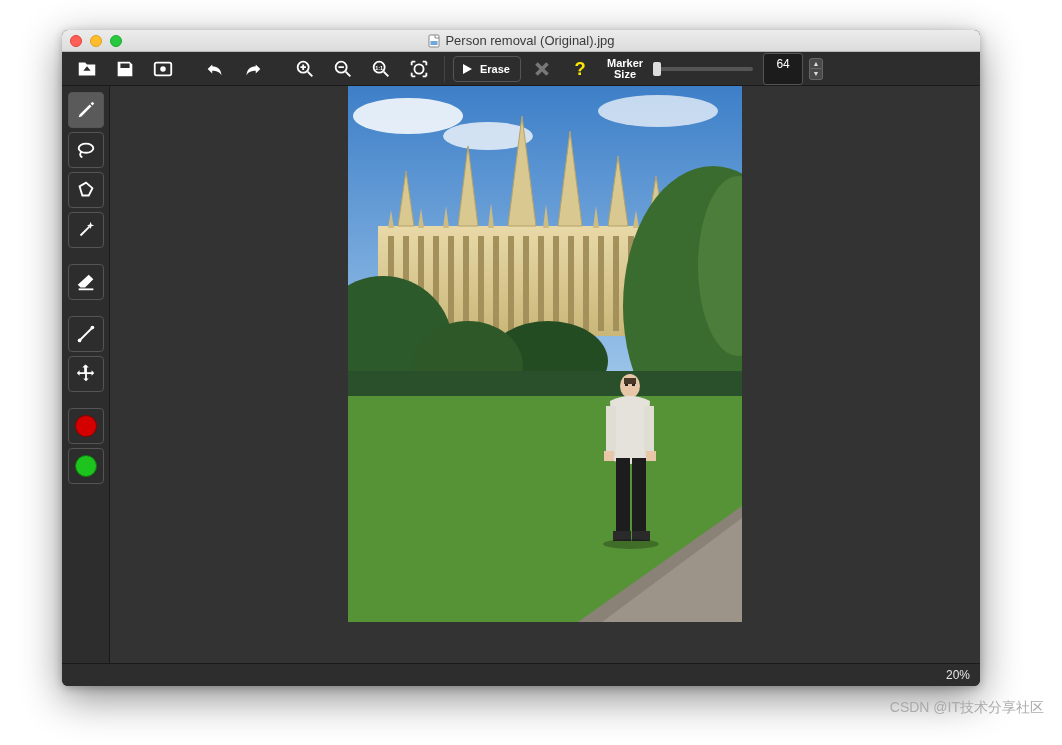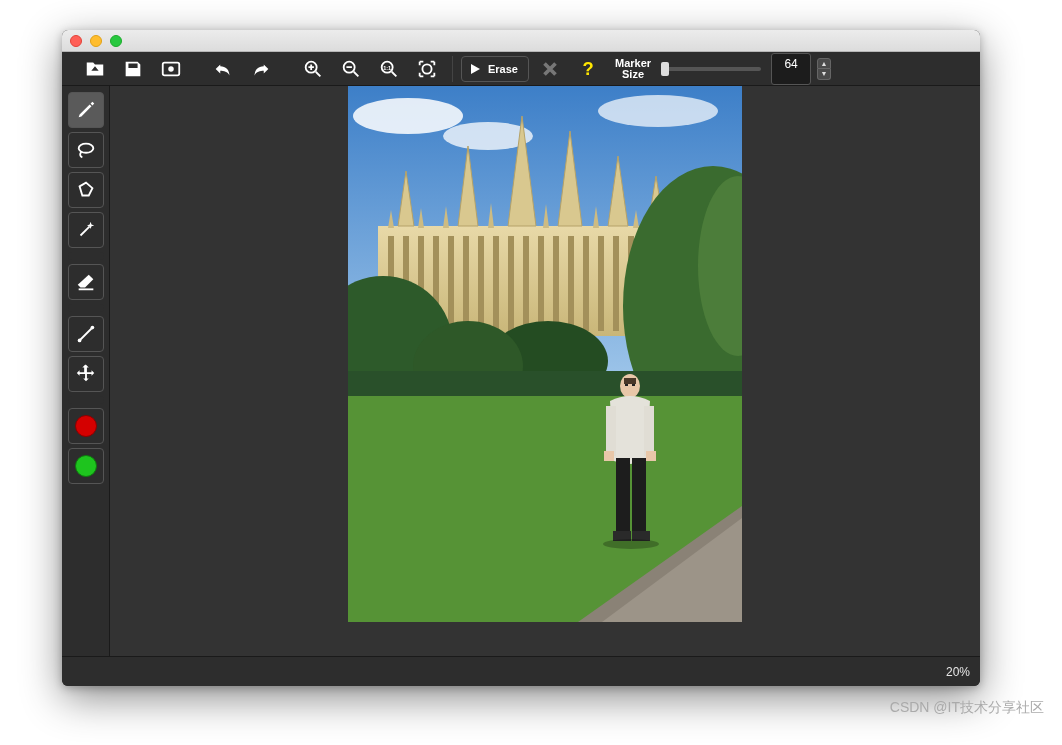--- a/index.html
+++ b/index.html
@@ -42,21 +42,21 @@
   display:flex; align-items:center; justify-content:center; gap:4px;
   pointer-events:none;
 }
 .title-center .file-ic { width:14px; height:14px; }
 
 .topbar {
   height: 34px;
   background: #2d2d2d;
   display: flex;
   align-items: center;
-  padding: 0 16px;
+  padding: 0 8px;
   gap: 4px;
   flex: none;
   border-bottom: 1px solid #1a1a1a;
 }
 .tb-btn {
   width: 34px; height: 28px;
   display:flex; align-items:center; justify-content:center;
   border-radius:4px;
 }
 .tb-btn svg { width:22px; height:22px; }
@@ -117,39 +117,47 @@
 .color-dot { width:22px; height:22px; border-radius:50%; }
 .color-red { background:#d40000; border:1px solid #8a0000; }
 .color-green { background:#1ec41e; border:1px solid #0d7d0d; }
 .canvas-wrap {
   flex:1; position:relative; background:#333;
   display:flex; align-items:flex-start; justify-content:center;
   overflow:hidden;
 }
 .canvas-wrap svg.image { margin-top:0; }
 .statusbar {
-  height:30px; background:#2d2d2d; border-top:1px solid #1a1a1a;
+  height:23px; background:#2d2d2d; border-top:1px solid #1a1a1a;
   display:flex; align-items:center; justify-content:flex-end;
   padding:0 10px; color:#e6e6e6; font-size:12px; flex:none;
 }
 .watermark {
   position:absolute; right:18px; bottom:28px;
   color:#aaa; font-size:14px;
 }
 </style>
 </head>
 <body>
 
 <div class="window">
 
   <div class="titlebar">
     <div class="traffic">
       <div class="tl red"></div>
       <div class="tl yel"></div>
       <div class="tl grn"></div>
+    </div>
+    <div class="title-center">
+      <svg class="file-ic" viewBox="0 0 14 14">
+          <rect x="2" y="1" width="10" height="12" rx="1" fill="#fff" stroke="#888"></rect>
+          <polyline points="8,1 8,4 12,4" fill="none" stroke="#888"></polyline>
+          <rect x="3.5" y="7" width="7" height="4" fill="#6fa8dc"></rect>
+        </svg>
+      <span>Person removal (Original).jpg</span>
     </div>
   </div>
 
   <div class="topbar">
     <div class="tb-btn">
       <svg viewBox="0 0 24 24">
           <path fill="#fff" d="M3 5h7l2 2h9v12H3V5zm9 4l-4 5h8l-4-5z"></path>
         </svg>
     </div>
     <div class="tb-btn">

